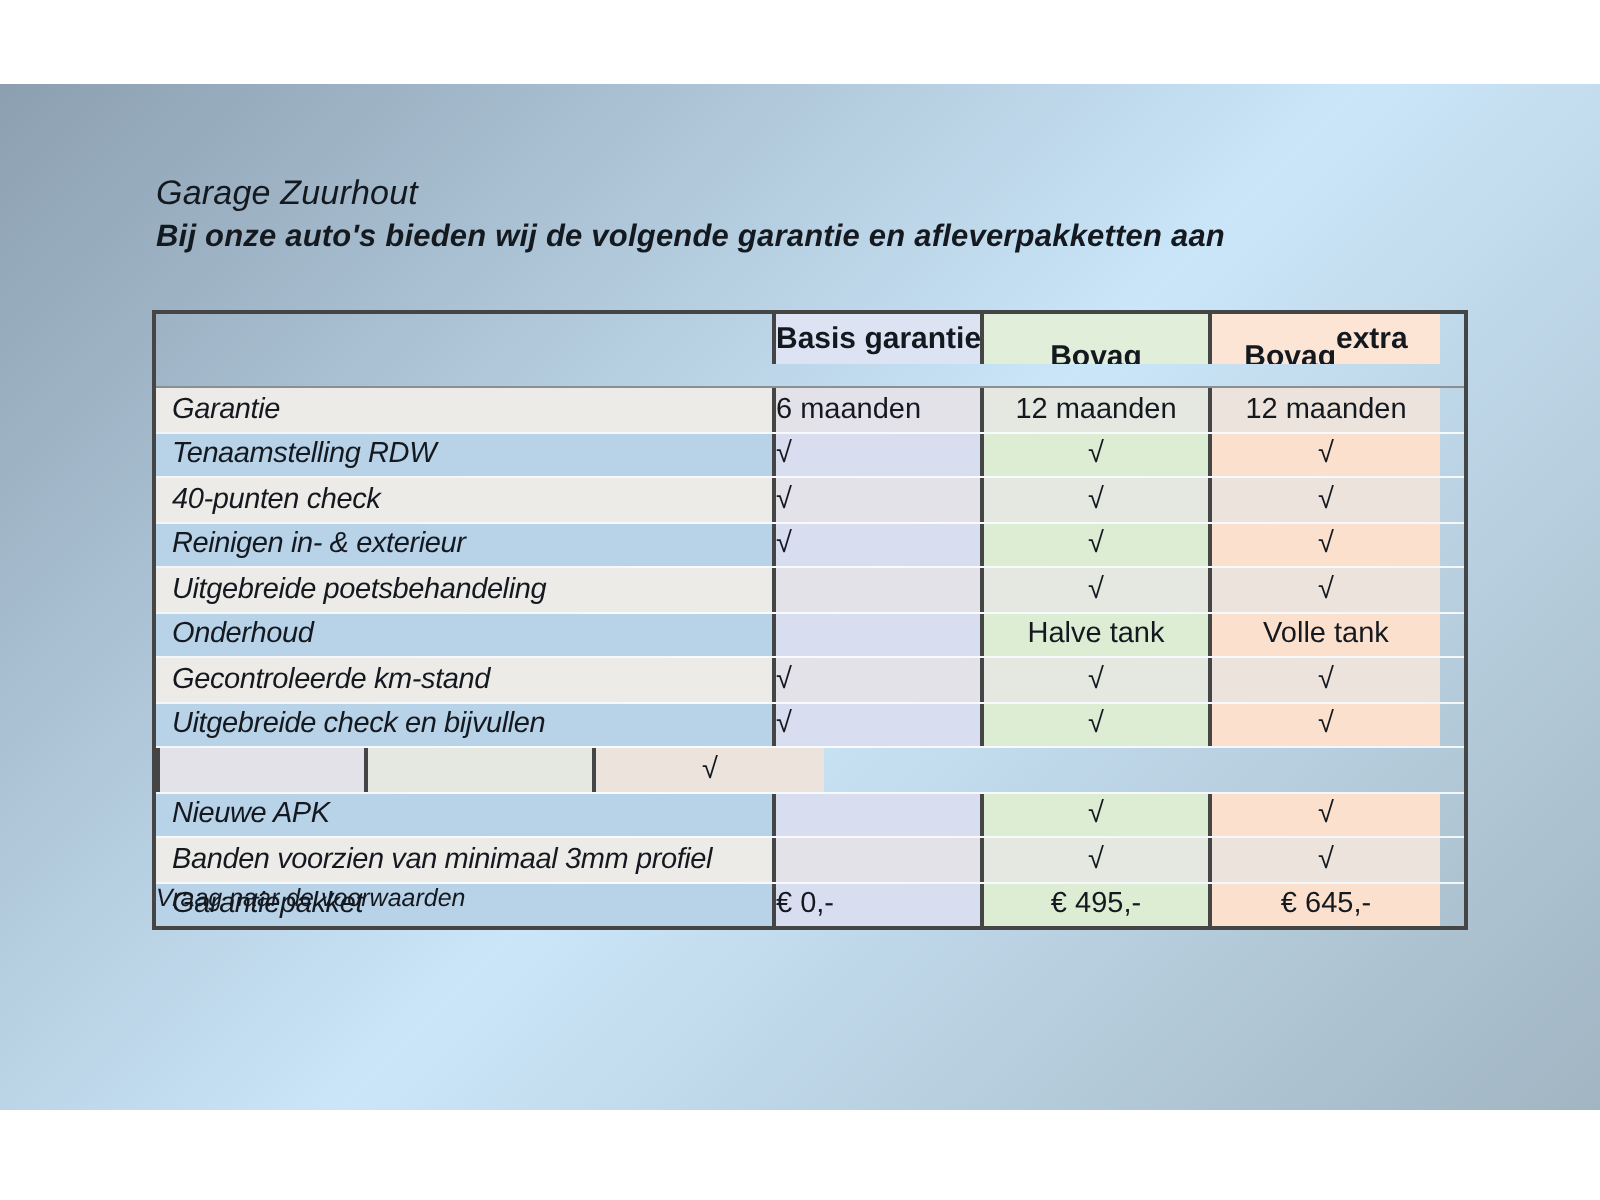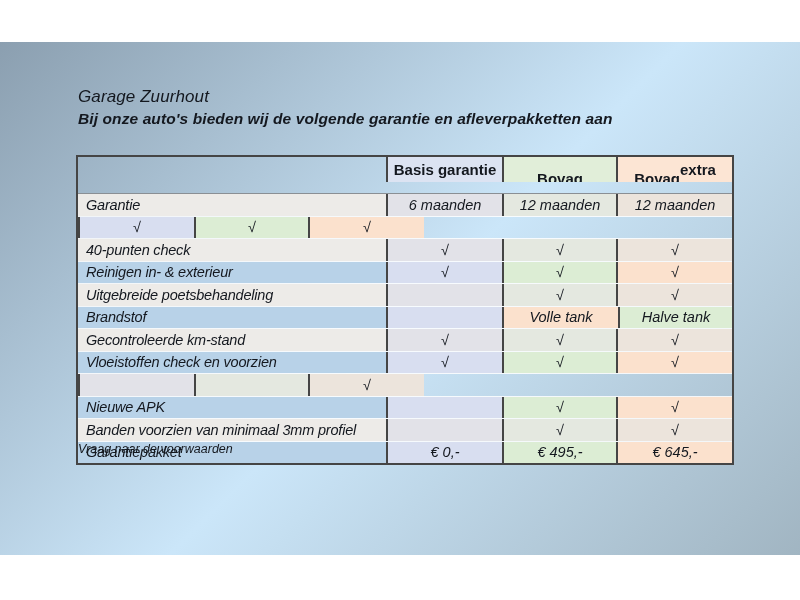--- a/index.html
+++ b/index.html
@@ -49,30 +49,30 @@
   }
   .tr{display:flex;height:21.5px;}
   .tr.head{height:25px;}
   .tr + .tr{border-top:1px solid rgba(255,255,255,.85);}
   .tr.head + .tr{border-top:1px solid #8a8f94;margin-top:11px;}
   .td{
     box-sizing:border-box;display:flex;align-items:center;
     overflow:hidden;white-space:nowrap;
   }
   .c0{width:308px;padding-left:8px;justify-content:flex-start;}
-  .c1{width:116px;border-left:2px solid var(--table_border);justify-content:center;}
+  .c1{width:104px;border-left:2px solid var(--table_border);}
   .c2{width:114px;border-left:2px solid var(--table_border);justify-content:center;}
   .c3{width:116px;border-left:2px solid var(--table_border);justify-content:center;}
   .head .td{font-weight:bold;font-size:15px;}
   .head .c0{background:transparent;}
   .head .c1{background:var(--basis_header);}
   .head .c2{background:var(--bovag_header);}
   .head .c3{background:var(--extra_header);}
   .lbl{font-style:italic;font-size:14.5px;letter-spacing:-.2px;}
-  .val{font-style:italic;font-size:14.5px;}
+  .val{font-size:14.5px;}
   .row.muted .c0{background:var(--label_row_gray);}
   .row.strong .c0{background:var(--label_row_blue);}
   .row.muted .c1{background:var(--basis_muted);}
   .row.strong .c1{background:var(--basis_strong);}
   .row.muted .c2{background:var(--bovag_muted);}
   .row.strong .c2{background:var(--bovag_strong);}
   .row.muted .c3{background:var(--extra_muted);}
   .row.strong .c3{background:var(--extra_strong);}
   .sq{
     text-decoration-line:underline;
@@ -114,20 +114,21 @@
     </div>
 
     <div class="tr row muted">
       <div class="td c0 lbl">Garantie</div>
       <div class="td c1 val">6 maanden</div>
       <div class="td c2 val">12 maanden</div>
       <div class="td c3 val">12 maanden</div>
     </div>
 
     <div class="tr row strong">
+      <div class="td c0 lbl">Tenaamstelling RDW</div>
       <div class="td c1 val">√</div>
       <div class="td c2 val">√</div>
       <div class="td c3 val">√</div>
     </div>
 
     <div class="tr row muted">
       <div class="td c0 lbl">40-punten check</div>
       <div class="td c1 val">√</div>
       <div class="td c2 val">√</div>
       <div class="td c3 val">√</div>
@@ -141,35 +142,35 @@
     </div>
 
     <div class="tr row muted">
       <div class="td c0 lbl">Uitgebreide poetsbehandeling</div>
       <div class="td c1 val"></div>
       <div class="td c2 val">√</div>
       <div class="td c3 val">√</div>
     </div>
 
     <div class="tr row strong">
-      <div class="td c0 lbl">Brandstof</div>
-      <div class="td c1 val"></div>
+      <div class="td c0 lbl">Onderhoud</div>
+      <div class="td c1 val"></div>
+      <div class="td c2 val">Halve tank</div>
       <div class="td c3 val">Volle tank</div>
-      <div class="td c2 val">Halve tank</div>
     </div>
 
     <div class="tr row muted">
       <div class="td c0 lbl">Gecontroleerde km-stand</div>
       <div class="td c1 val">√</div>
       <div class="td c2 val">√</div>
       <div class="td c3 val">√</div>
     </div>
 
     <div class="tr row strong">
-      <div class="td c0 lbl">Vloeistoffen check en voorzien</div>
+      <div class="td c0 lbl">Uitgebreide check en bijvullen</div>
       <div class="td c1 val">√</div>
       <div class="td c2 val">√</div>
       <div class="td c3 val">√</div>
     </div>
 
     <div class="tr row muted">
       <div class="td c1 val"></div>
       <div class="td c2 val"></div>
       <div class="td c3 val">√</div>
     </div>

